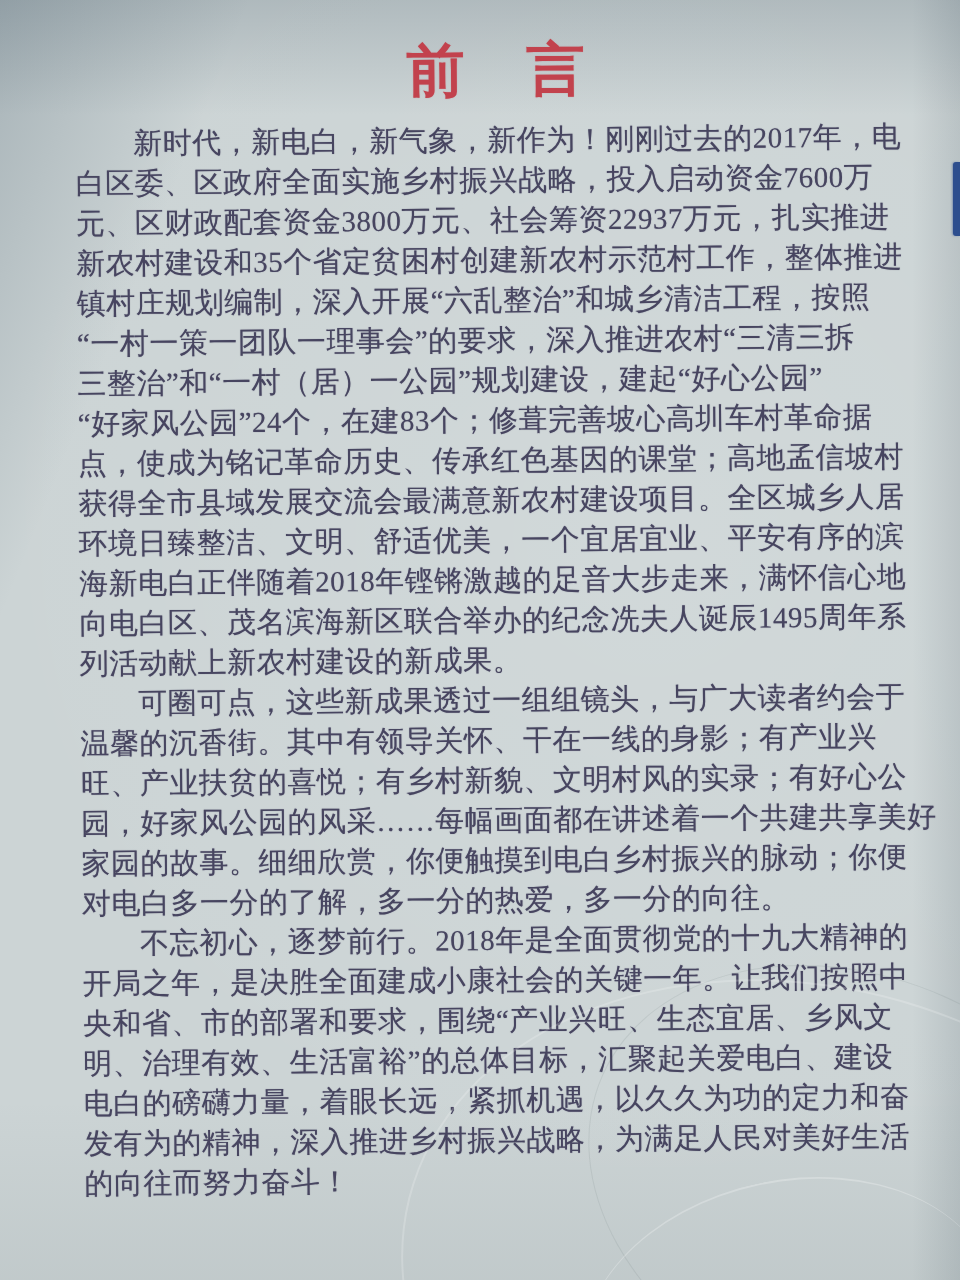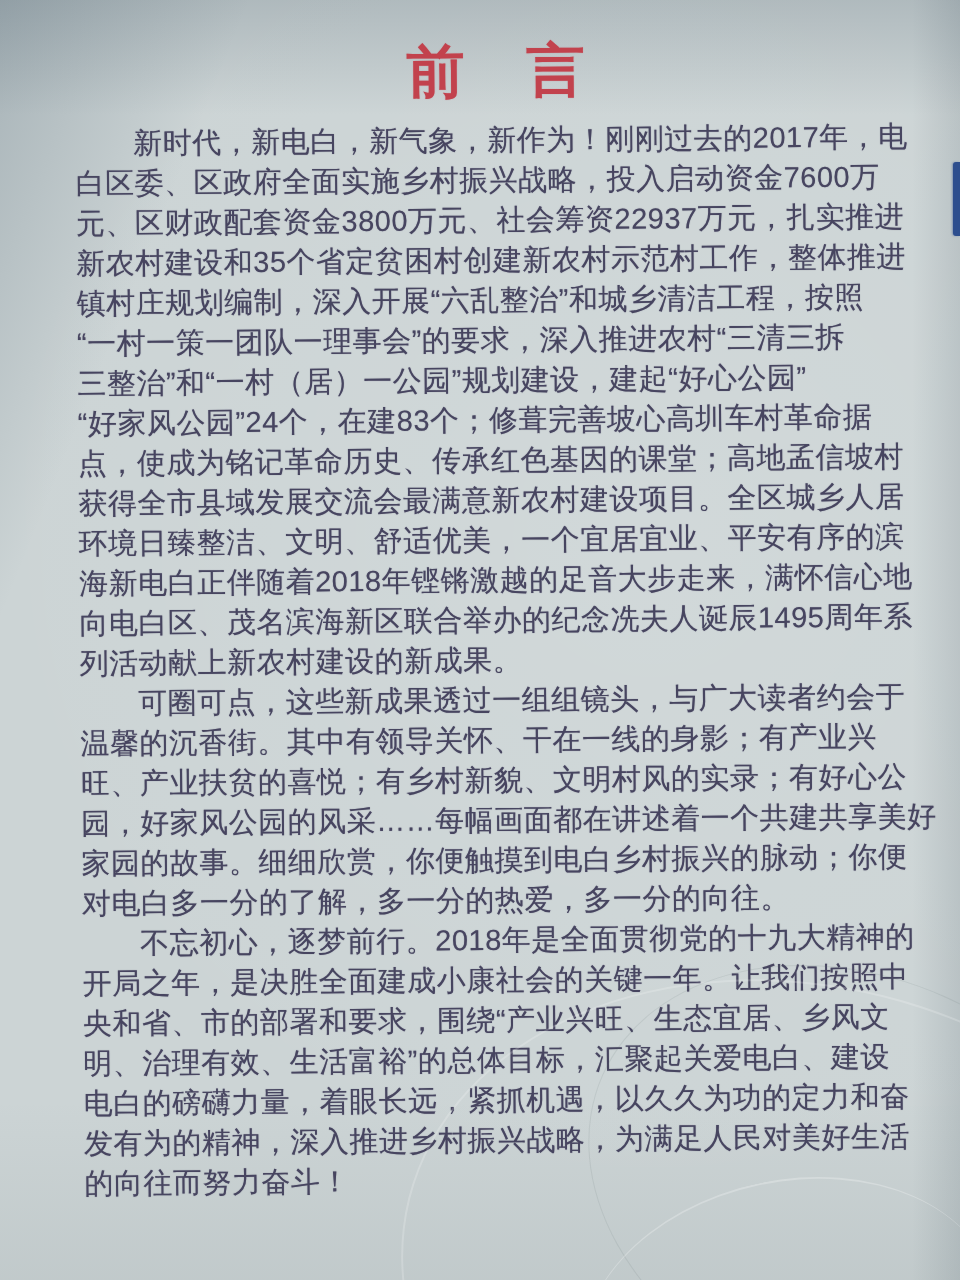--- a/index.html
+++ b/index.html
@@ -15,21 +15,21 @@
     width: 960px;
     height: 1280px;
     overflow: hidden;
     background:
       radial-gradient(120% 90% at 68% 42%, rgba(255,255,255,0.10) 0%, rgba(255,255,255,0) 60%),
       linear-gradient(112deg, rgba(62,84,99,0.26) 0%, rgba(62,84,99,0.0) 17%),
       linear-gradient(180deg, rgba(58,78,92,0.20) 0%, rgba(58,78,92,0.0) 9%),
       linear-gradient(270deg, rgba(76,92,102,0.16) 0%, rgba(76,92,102,0.0) 5%),
       linear-gradient(0deg, rgba(96,110,114,0.10) 0%, rgba(96,110,114,0.0) 14%),
       #ccd4d5;
-    font-family: Liberation Sans, sans-serif;
+    font-family: Liberation Serif, serif;
   }
   .sheet {
     position: absolute;
     left: 0; top: 0; right: 0;
     padding: 38px 42px 0 74px;
     transform: rotate(-0.5deg);
     transform-origin: 50% 0;
     color: #474560;
   }
   .title {

